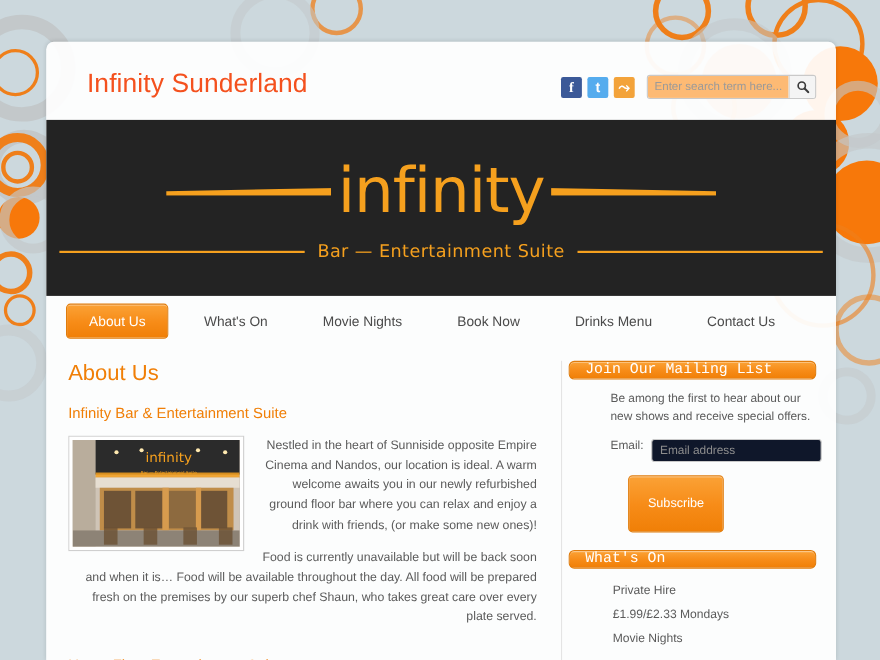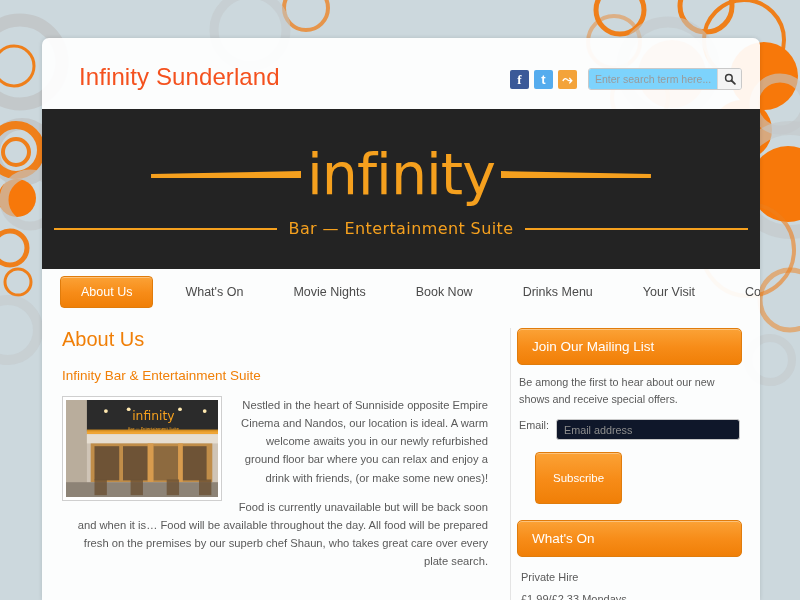--- a/index.html
+++ b/index.html
@@ -93,21 +93,21 @@
     overflow: hidden;
   }
   #search-input {
     width: 128px;
     border: 0;
     outline: 0;
     padding: 0 6px;
     font-size: 10.5px;
     color: #6d6d6d;
     font-family: "Liberation Sans", sans-serif;
-    background: #7dd3fc;
+    background: #fdba74;
   }
   #search-input::placeholder { color: #9a9a9a; }
   #search-button {
     width: 24px;
     border: 0;
     border-left: 1px solid #d6d6d6;
     background: #f4f4f4;
     cursor: pointer;
     display: flex;
     align-items: center;
@@ -266,24 +266,25 @@
   .lower-block { margin-top: 16px; overflow: hidden; }
 
   
   .widget { margin-bottom: 16px; }
   .widget-header {
     background: linear-gradient(to bottom, #fba236 0%, #f78c18 52%, #f07f07 100%);
     border: 1px solid #e07c0c;
     border-radius: 5px;
     color: #fff;
     font-size: 13.5px;
-    padding: 10px 14px;
+    padding: 0 14px;
     box-shadow: inset 0 1px 0 rgba(255,255,255,0.35);
-  }
-  .widget-body { padding: 9px 2px 0 2px; }
+    font-family: Liberation Mono, monospace;
+  }
+  .widget-body { padding: 9px 2px 0 2px; margin-left: 36px; }
   .widget-desc {
     font-size: 10.8px;
     color: #5a5a5a;
     line-height: 1.55;
     margin-bottom: 12px;
   }
   .email-row {
     display: flex;
     align-items: flex-start;
     gap: 7px;
@@ -397,21 +398,20 @@
       </div>
     </div>
   </div>
 
   <nav id="main-nav">
     <a class="nav-item active" href="#">About Us</a>
     <a class="nav-item" href="#">What's On</a>
     <a class="nav-item" href="#">Movie Nights</a>
     <a class="nav-item" href="#">Book Now</a>
     <a class="nav-item" href="#">Drinks Menu</a>
-    <a class="nav-item" href="#">Your Visit</a>
     <a class="nav-item" href="#">Contact Us</a>
   </nav>
 
   <div id="content-area">
 
     <div id="main-col">
       <h1 class="page-title">About Us</h1>
 
       <h2 class="section-title">Infinity Bar &amp; Entertainment Suite</h2>
 
@@ -440,21 +440,21 @@
               <rect x="0" y="89" width="160" height="16" fill="#8d8376"></rect>
               <rect x="30" y="86" width="13" height="17" fill="#6b5134" opacity="0.8"></rect>
               <rect x="68" y="86" width="13" height="17" fill="#6b5134" opacity="0.8"></rect>
               <rect x="106" y="86" width="13" height="17" fill="#6b5134" opacity="0.8"></rect>
               <rect x="140" y="86" width="13" height="17" fill="#6b5134" opacity="0.8"></rect>
             </svg>
           </div>
         </div>
 
         <p class="body-text">Nestled in the heart of Sunniside opposite Empire Cinema and Nandos, our location is ideal.  A warm welcome awaits you in our newly refurbished ground floor bar where you can relax and enjoy a drink with friends, (or make some new ones)!</p>
-        <p class="body-text">Food is currently unavailable but will be back soon and when it is… Food will be available throughout the day.  All food will be prepared fresh on the premises by our superb chef Shaun, who takes great care over every plate search.</p>
+        <p class="body-text">Food is currently unavailable but will be back soon and when it is… Food will be available throughout the day.  All food will be prepared fresh on the premises by our superb chef Shaun, who takes great care over every plate served.</p>
       </div>
 
       <div class="lower-block">
         <h2 class="section-title">Upper Floor Entertainment Suite</h2>
 
       </div>
     </div>
 
     <aside id="side-col">
 

